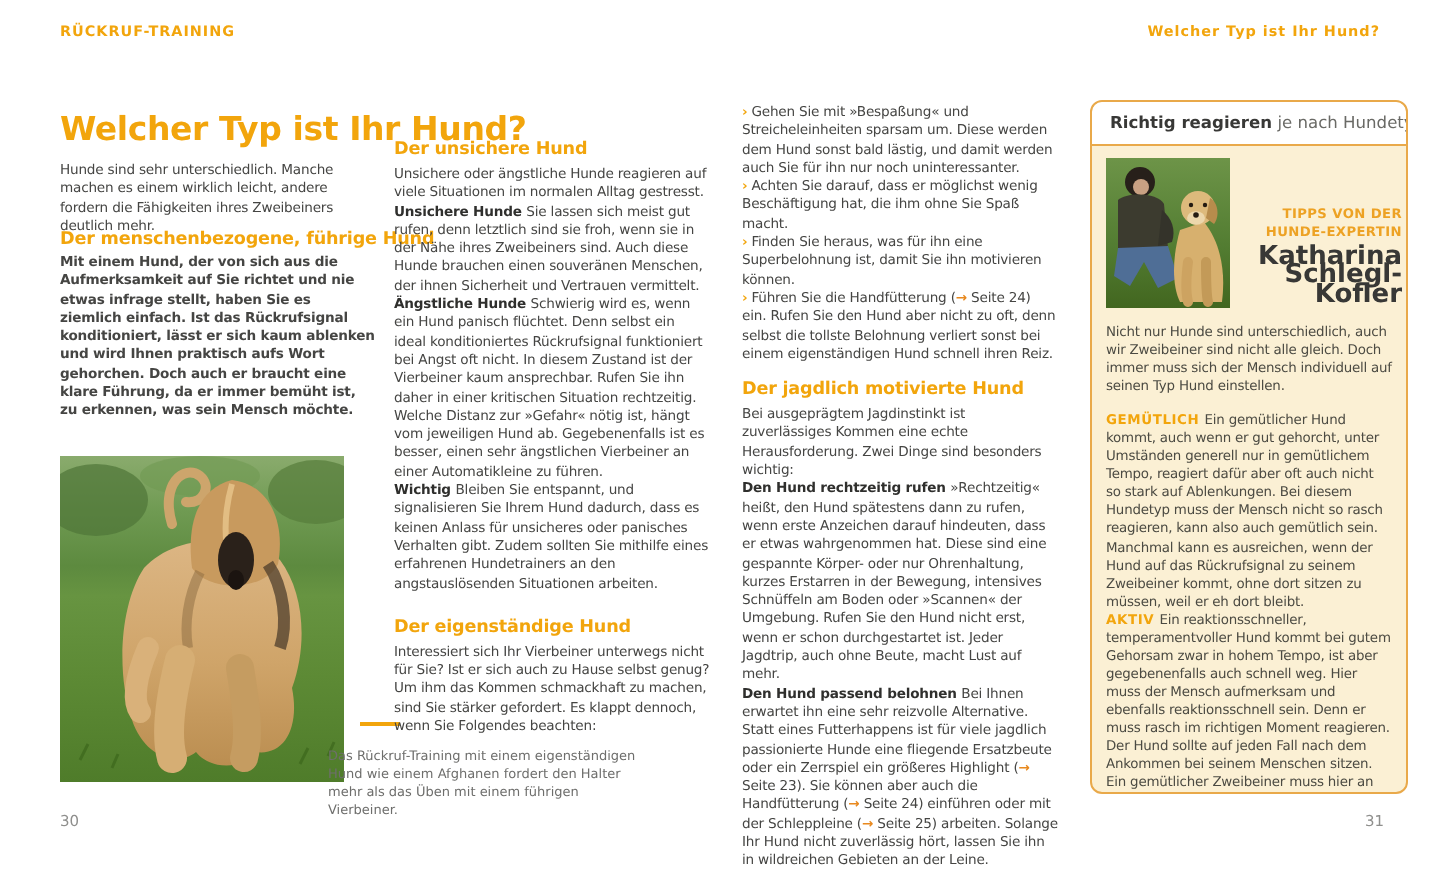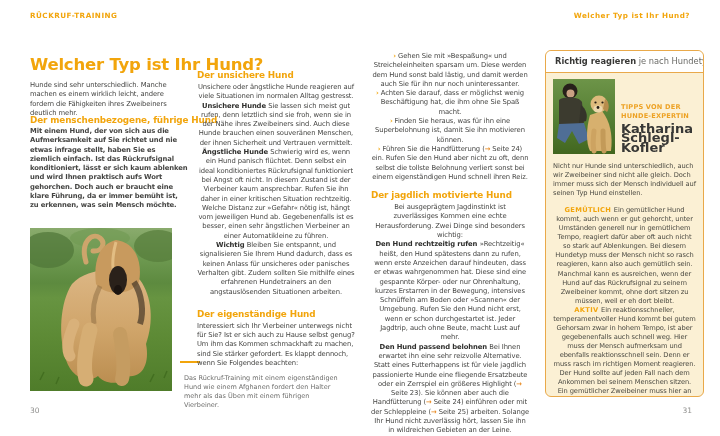--- a/index.html
+++ b/index.html
@@ -13,55 +13,55 @@
   .running-head.right{right:30px;}
   .page-title{position:absolute;left:30px;top:44px;font-size:16.5px;font-weight:bold;color:#f2a50c;letter-spacing:-.2px;white-space:nowrap;}
   .body-text{font-size:6.8px;line-height:9.3px;letter-spacing:-.1px;color:#454543;}
   .col{position:absolute;width:158px;}
   .col1-intro{left:30px;top:81px;}
   .sec-heading{font-size:8.8px;font-weight:bold;color:#f2a50c;letter-spacing:-.1px;margin:0 0 3px 0;white-space:nowrap;}
   .col1-h{position:absolute;left:30px;top:115px;}
   .col1-b{left:30px;top:127px;font-weight:bold;}
   .col2{left:197px;top:70px;}
   .col3{left:371px;top:52px;}
-  .para{margin:0;text-align:center;}
+  .para{margin:0;}
   .para+ .para{margin-top:0;}
   .run-b{font-weight:bold;color:#2f2f2d;}
   .run-ref{color:#e8891f;font-weight:bold;}
   .run-lead{color:#f2a50c;font-weight:bold;letter-spacing:.3px;}
   .bullet-glyph{color:#f2a50c;font-weight:bold;margin-right:2px;}
   .h-gap{margin-top:12px;}
   .h-gap2{margin-top:8px;}
   
   .photo-main{
     position:absolute;left:30px;top:228px;width:142px;height:163px;overflow:hidden;
     background:
       linear-gradient(180deg,#8aab6d 0px,#6f9a52 28px,#5d8a3f 55px,#679441 70px,#5d8a35 110px,#4f7c2a 163px);
   }
   .photo-main svg{display:block;}
   
   .caption-rule{position:absolute;left:180px;top:361px;width:20px;height:2px;background:#f2a50c;}
-  .caption{position:absolute;left:184px;top:367px;width:158px;font-size:6.5px;line-height:9.3px;color:#6e6e6c;}
+  .caption{position:absolute;left:164px;top:367px;width:158px;font-size:6.5px;line-height:9.3px;color:#6e6e6c;}
   
   .sidebar{
     position:absolute;left:545px;top:50px;width:159px;height:347px;
     background:#fbf0d4;border:1px solid #e9a94a;border-radius:6px;box-sizing:border-box;overflow:hidden;
   }
   .sidebar-header{
     background:#ffffff;border-bottom:1px solid #e9a94a;border-radius:5px 5px 0 0;
     height:21px;line-height:21px;padding-left:9px;font-size:8.3px;color:#6a6a66;white-space:nowrap;
   }
   .sidebar-header .hd-bold{font-weight:bold;color:#383836;}
   .sidebar-content{padding:6px 7px 0 7px;}
   .expert-row{display:flex;align-items:flex-end;margin-bottom:8px;}
   .photo-expert{
     width:62px;height:75px;flex:0 0 62px;overflow:hidden;
     background:linear-gradient(180deg,#6d9448 0%,#527c31 60%,#42661f 100%);
   }
-  .expert-text{margin-left:6px;padding-bottom:2px;}
+  .expert-text{margin-left:6px;padding-bottom:2px;text-align:right;}
   .tips-label{font-size:6.6px;font-weight:bold;color:#eda224;letter-spacing:.2px;line-height:9px;width:80px;}
   .expert-name{font-size:13px;font-weight:bold;color:#383836;line-height:9.5px;width:80px;margin-top:3px;}
   .sb-text{font-size:6.7px;line-height:9.05px;letter-spacing:-.1px;color:#4b4a42;}
   .sb-text+.sb-text{margin-top:8px;}
   .page-num{position:absolute;top:406px;font-size:7.5px;color:#8f8f8d;}
   .page-num.left{left:30px;}
   .page-num.right{right:28px;}
 </style>
 </head>
 <body>

